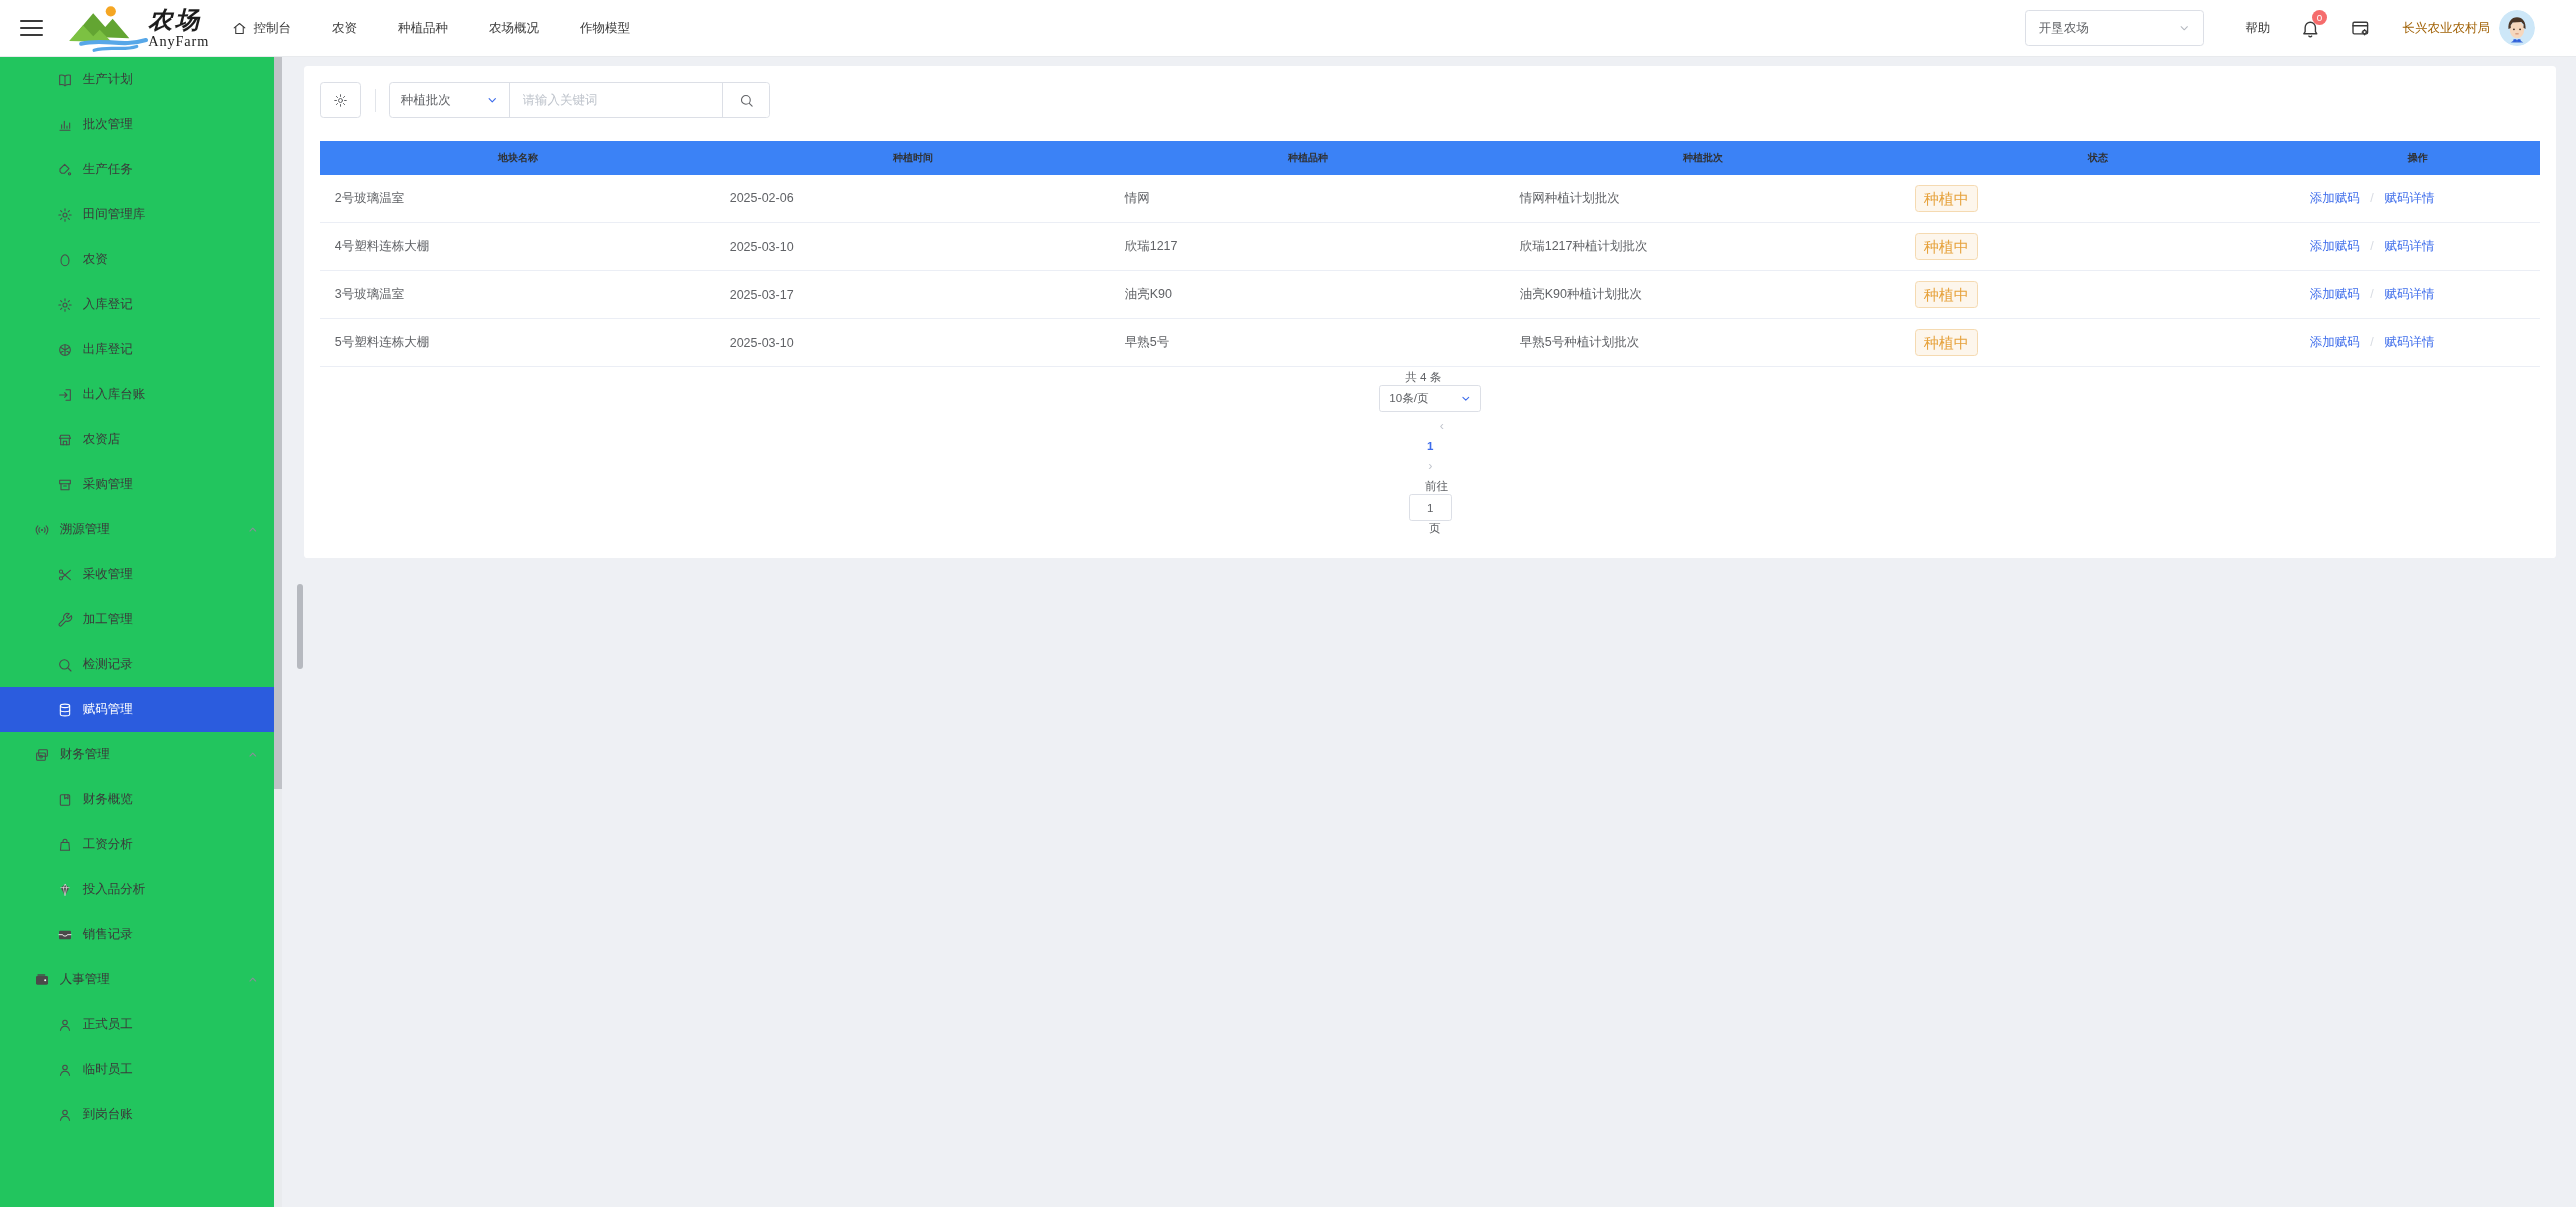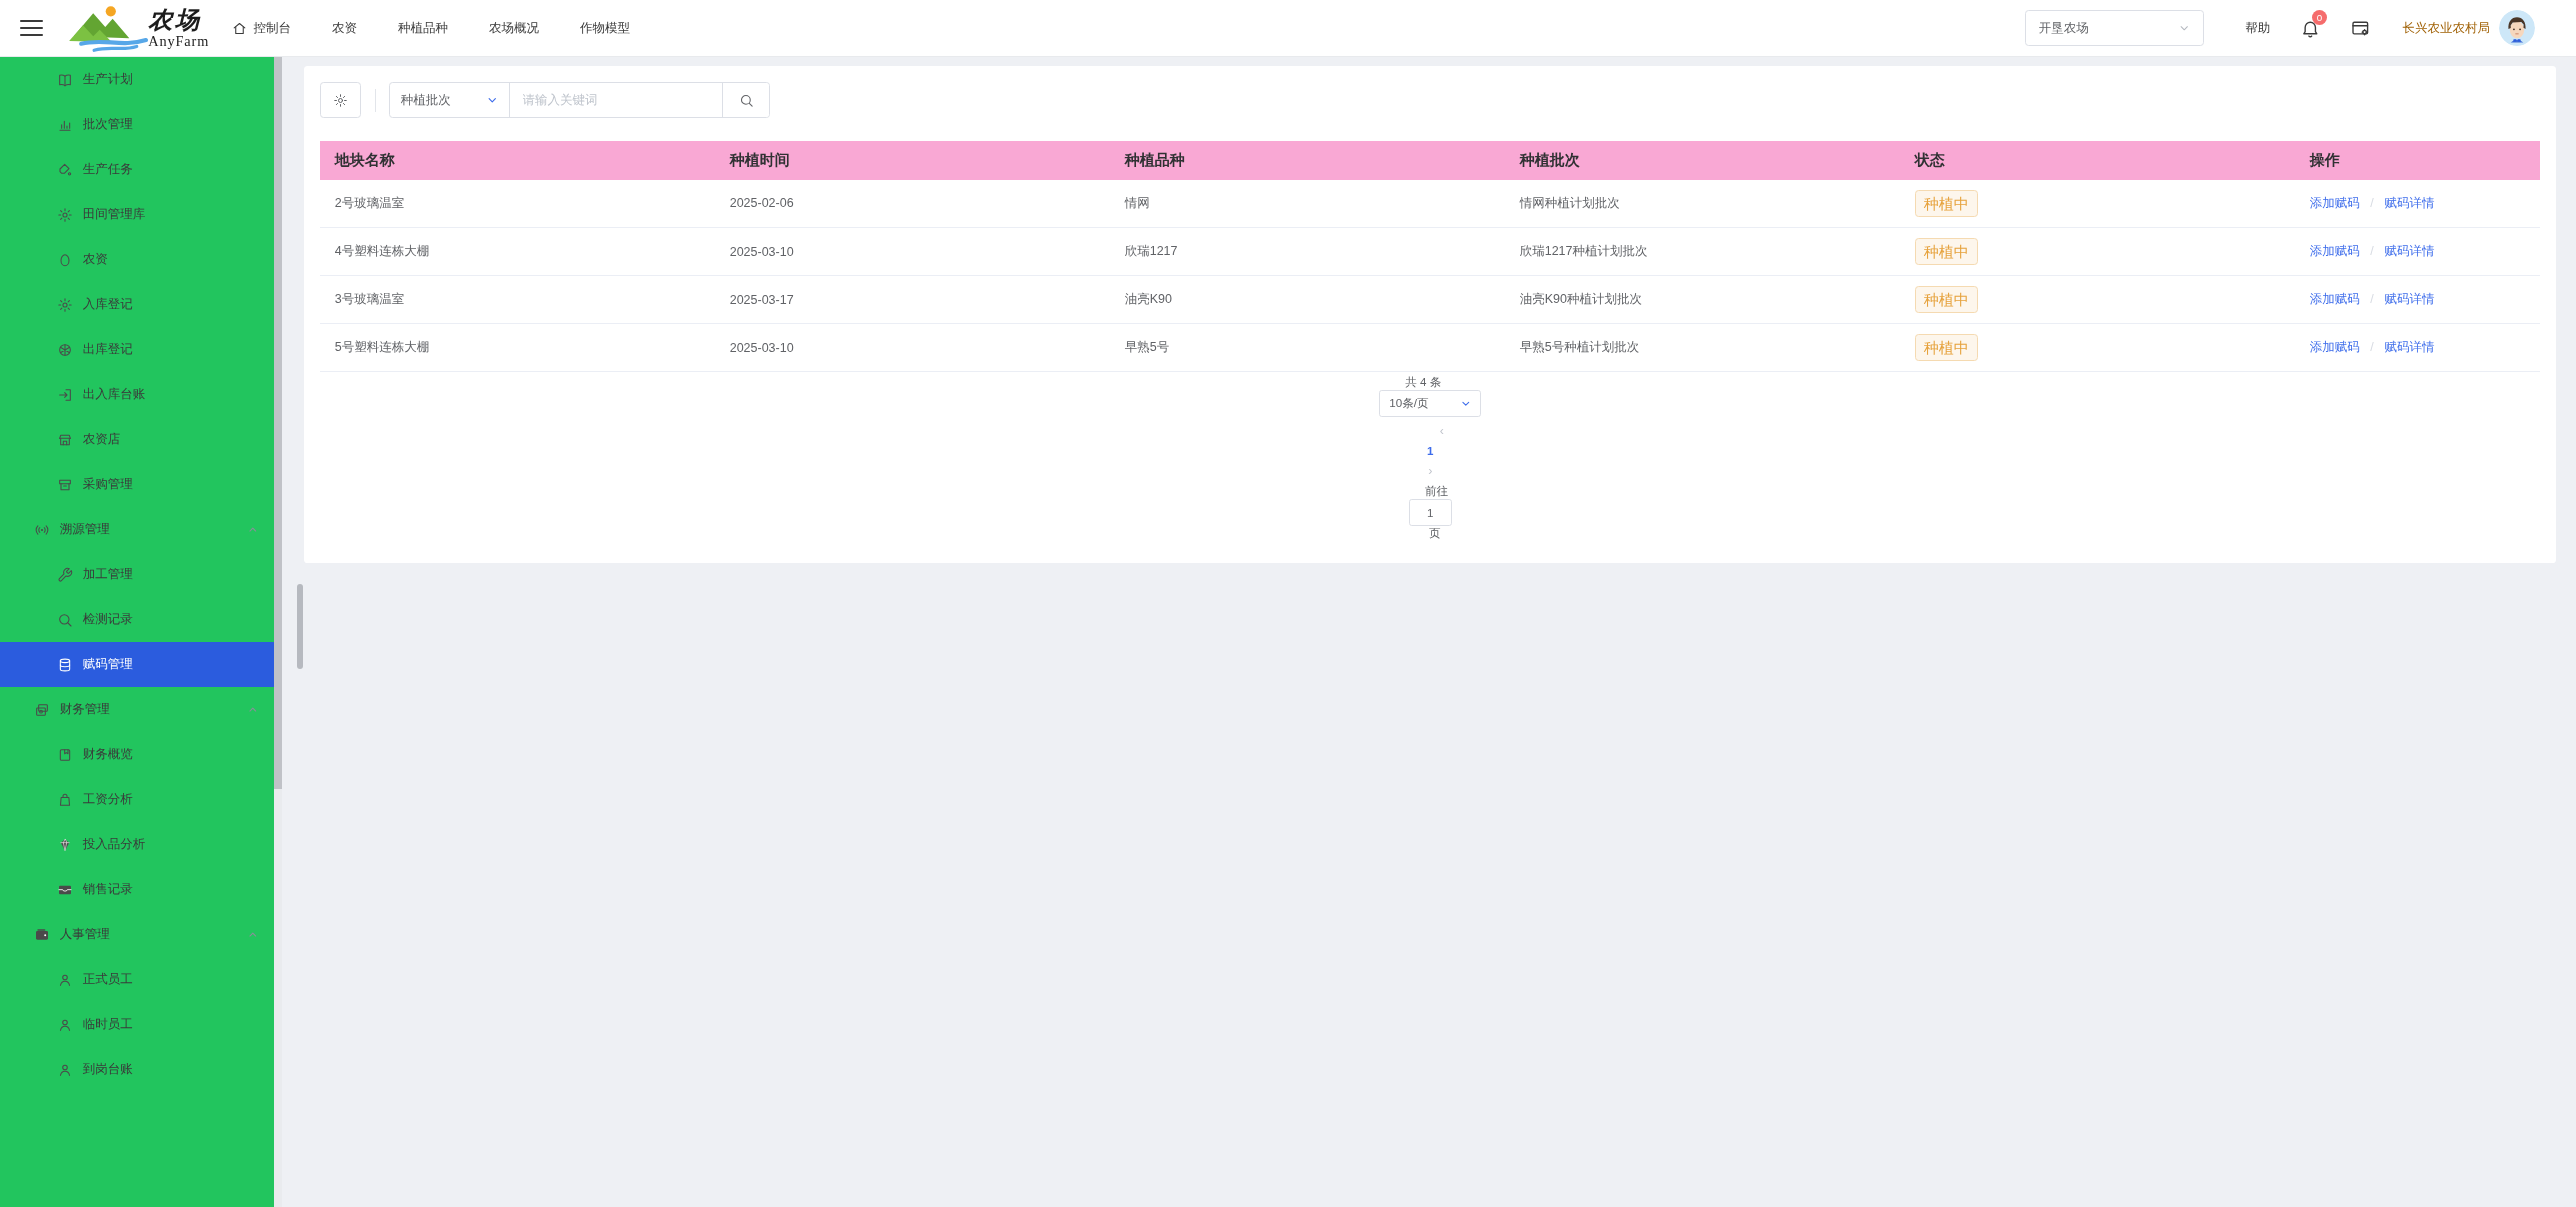--- a/index.html
+++ b/index.html
@@ -66,21 +66,21 @@
   .filter-select { width:120px; display:flex; align-items:center; justify-content:space-between;
     padding:0 10.7px; border-right:0.9px solid #dcdfe6; font-size:12.5px; color:#606266; cursor:pointer; }
   .filter-select svg { width:12.5px; height:12.5px; stroke:#3d6ceb; }
   .kw-input { flex:1; border:none; outline:none; padding:0 12.5px; font-size:12.5px; color:#333; min-width:0; }
   .kw-input::placeholder { color:#bfc4cc; }
   .search-btn { width:47px; display:flex; align-items:center; justify-content:center;
     border-left:0.9px solid #dcdfe6; cursor:pointer; background:#fff; border-radius:0 3.6px 3.6px 0; }
   .search-btn svg { width:15px; height:15px; stroke:#606266; }
 
   table { width:100%; border-collapse:collapse; table-layout:fixed; }
-  thead th { background:#f9a8d4; text-align:left; font-size:15px; font-weight:700; color:#303133;
+  thead th { background:#3b82f6; text-align:center; font-size:10px; font-weight:700; color:#303133;
     padding:9.8px 14.3px; }
   tbody td { font-size:12.5px; color:#606266; padding:0 14.3px; height:48px;
     border-bottom:0.9px solid #ebeef5; white-space:nowrap; overflow:hidden; }
   .badge { display:inline-block; font-size:15px; color:#e6a23c; background:#fdf6ec;
     border:0.9px solid #f5dab1; border-radius:3.6px; padding:2.7px 8px; line-height:1.3; }
   .link { color:#3d6ceb; cursor:pointer; text-decoration:none; }
   .slash { color:#d8dce3; margin:0 7.2px; }
 
   .pagination { display:flex; align-items:center; justify-content:flex-end; margin-top:3px;
     font-size:11.6px; color:#606266; gap:0;flex-direction:column; }
@@ -289,20 +289,31 @@
             <circle cx="12" cy="12" r="1.6" fill="currentColor" stroke="none"></circle>
             <path d="M8.6 15.4a4.8 4.8 0 010-6.8M15.4 8.6a4.8 4.8 0 010 6.8M5.8 18.2a8.8 8.8 0 010-12.4M18.2 5.8a8.8 8.8 0 010 12.4"></path>
           </svg>
         </span>
     <span class="label">溯源管理</span>
     <span class="chevron">
       <svg viewBox="0 0 24 24" fill="none" stroke-width="2.2" stroke-linecap="round" stroke-linejoin="round">
             <path d="M6 14.5l6-6 6 6"></path>
           </svg>
     </span>
+  </div>
+      <div class="s-item child">
+    <span class="icon">
+          <svg viewBox="0 0 24 24" fill="none" stroke="currentColor" stroke-width="1.6" stroke-linecap="round" stroke-linejoin="round">
+            <circle cx="6" cy="7" r="2.4"></circle>
+            <circle cx="6" cy="17" r="2.4"></circle>
+            <path d="M8.1 8.6L20 19M8.1 15.4L20 5"></path>
+          </svg>
+        </span>
+    <span class="label">采收管理</span>
+
   </div>
       <div class="s-item child">
     <span class="icon">
           <svg viewBox="0 0 24 24" fill="none" stroke="currentColor" stroke-width="1.6" stroke-linecap="round" stroke-linejoin="round">
             <path d="M14.7 6.3a1 1 0 000 1.4l1.6 1.6a1 1 0 001.4 0l3.77-3.77a6 6 0 01-7.94 7.94l-6.91 6.91a2.12 2.12 0 01-3-3l6.91-6.91a6 6 0 017.94-7.94l-3.76 3.76z"></path>
           </svg>
         </span>
     <span class="label">加工管理</span>
 
   </div>

